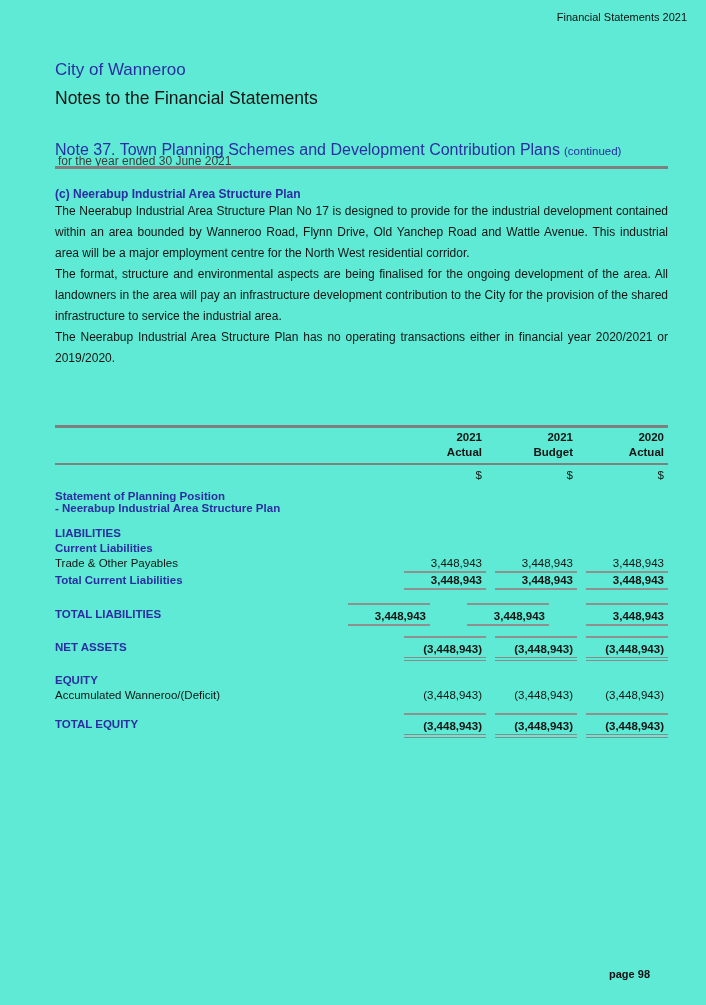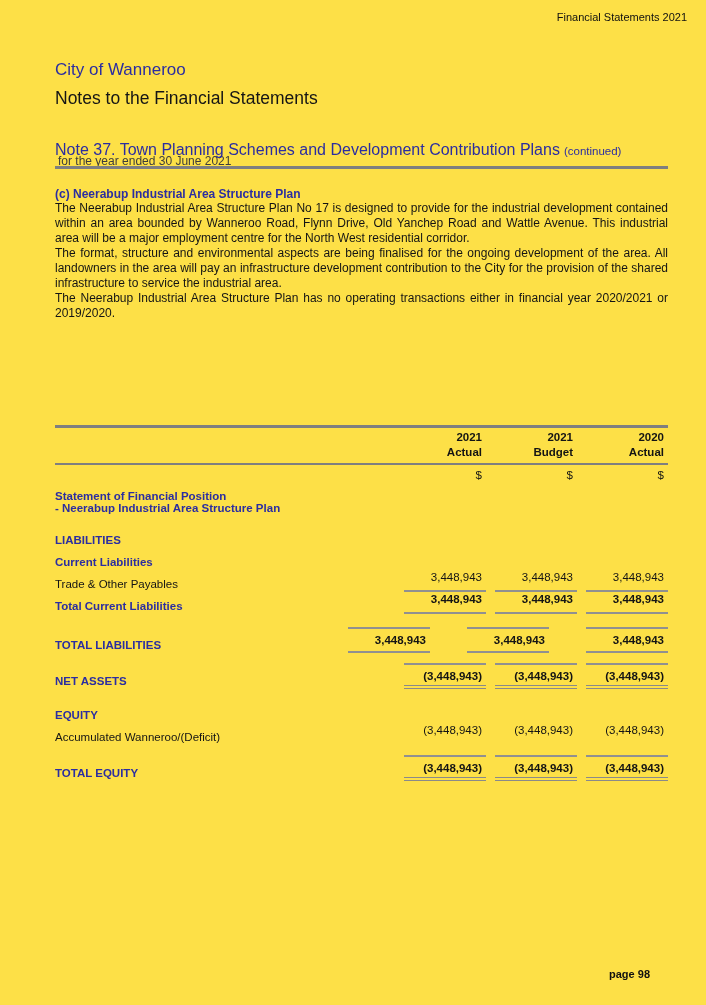--- a/index.html
+++ b/index.html
@@ -1,46 +1,46 @@
 <!DOCTYPE html>
 <html><head>
 <meta charset="utf-8">
 <style>
   html,body { margin:0; padding:0; background:#ffffff; }
   .page {
-    position:relative; width:706px; height:1005px; background:#fde047;
+    position:relative; width:706px; height:1005px; background:#5eead4;
     font-family:"Liberation Sans", sans-serif; color:#141414; overflow:hidden;
   }
 
   
   .hdr-right { position:absolute; top:11px; right:19px; font-size:11px; color:#101010; }
 
   
   .org      { position:absolute; left:55px; top:60px;  font-size:17px;  color:#2b2da1;text-align:center; }
   .doc-title{ position:absolute; left:55px; top:88px;  font-size:17.5px; color:#151515; }
   .doc-sub  { position:absolute; left:58px; top:110px; font-size:12px; color:#3c3c3c;margin-top:44px; }
 
   
   .note-head { position:absolute; left:55px; top:141px; width:613px; }
   .note-title { font-size:16px; color:#2b2da1; white-space:nowrap; }
   .note-cont  { font-size:11.5px; color:#2b2da1; margin-left:4px; }
   .note-rule  { margin-top:7px; border-top:3px solid #7f7f7f; height:0; }
 
   
   .section { position:absolute; left:55px; top:187px; width:613px; }
   .sec-head { font-size:12px; font-weight:bold; color:#2b2da1; }
-  .section p { margin:0; font-size:12px; line-height:15px; text-align:justify; color:#141414; }
+  .section p { margin:0; font-size:12px; line-height:21px; text-align:justify; color:#141414; }
   .p1 { margin-top:17px; }
   .p2 { margin-top:27px; }
   .p3 { margin-top:28px; }
 
   
   .fin-table { position:absolute; left:55px; top:425px; width:613px; font-size:11.5px; }
   .trow { display:flex; line-height:15px; }
-  .lbl  { flex:1 1 auto;margin-top:7px; }
+  .lbl  { flex:1 1 auto; }
   .vc   { width:82px; margin-left:9px; text-align:right; padding-right:4px; box-sizing:border-box; }
   .blue { color:#2b2da1; font-weight:bold; }
   .bold { font-weight:bold; }
   .thead { border-top:3px solid #7f7f7f; border-bottom:2px solid #7f7f7f; padding:2px 0 3px 0; }
   .dollar-row { margin-top:3px; }
   .stmt-title { margin-top:7px; }
   .u1 { border-bottom:2px solid #909090; }
   .u2 { border-bottom:4px double #8a8a8a; }
   .tl { border-top:2px solid #909090; padding-top:4px; }
   .mt10 { margin-top:10px; } .mt12 { margin-top:12px; } .mt13 { margin-top:13px;gap:28px; }
@@ -89,21 +89,21 @@
     </div>
 
     <div class="trow dollar-row">
       <div class="lbl"></div>
       <div class="vc">$</div>
       <div class="vc">$</div>
       <div class="vc">$</div>
     </div>
 
     <div class="stmt-title">
-      <div class="blue">Statement of Financial Position</div>
+      <div class="blue">Statement of Planning Position</div>
       <div class="blue">- Neerabup Industrial Area Structure Plan</div>
     </div>
 
     <div class="trow mt12">
       <div class="lbl blue">LIABILITIES</div>
     </div>
 
     <div class="trow">
       <div class="lbl blue">Current Liabilities</div>
     </div>

